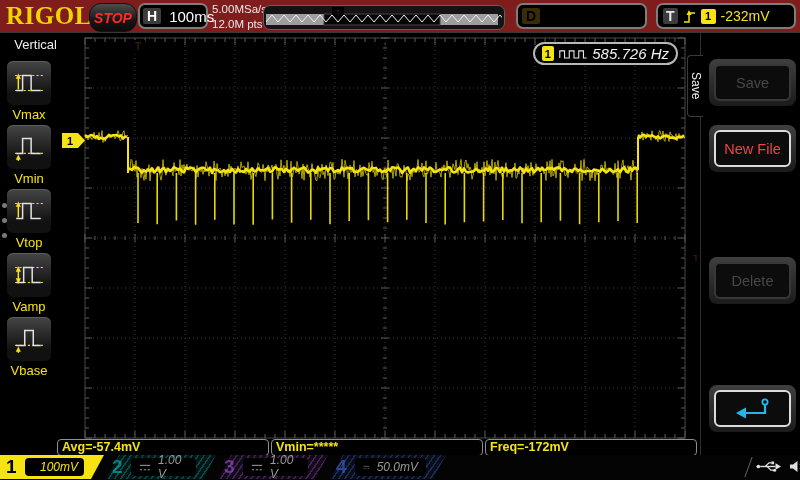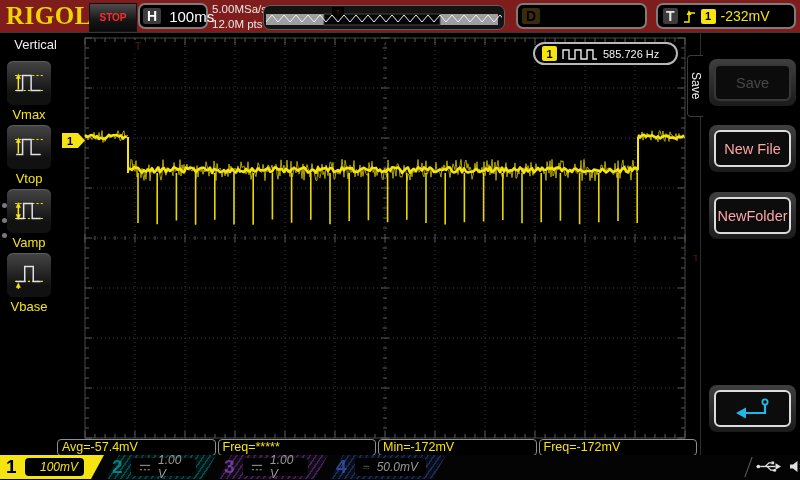--- a/index.html
+++ b/index.html
@@ -1,23 +1,23 @@
 <!DOCTYPE html>
 <html style="--ch1: #f5e312; --orange: #ff8republic000; --red: #ff2a2a; --cyan: #25b6e8;"><head>
 <meta charset="utf-8">
 <style>
   html,body{margin:0;padding:0;background:#222;}
   .scope{position:relative;width:800px;height:480px;background:#000;overflow:hidden;
          font-family:"Liberation Sans",sans-serif;-webkit-font-smoothing:antialiased;}
   
   .topbar{position:absolute;left:0;top:0;width:800px;height:33px;background:#7f1d1d;border-bottom:1px solid #383838;box-sizing:border-box;}
   .logo{position:absolute;left:6px;top:2px;font-family:"Liberation Serif",serif;font-weight:bold;font-size:25px;color:#f0d400;letter-spacing:0.5px;}
-  .stop-btn{position:absolute;left:89px;top:3px;width:46px;height:27px;border-radius:0;border:1px solid #111;
-            background:linear-gradient(#4d4d4d,#161616 60%,#0a0a0a);color:var(--red);font-weight:bold;font-size:10px;
-            display:flex;align-items:center;justify-content:center;}
+  .stop-btn{position:absolute;left:89px;top:3px;width:46px;height:27px;border-radius:12px;border:1px solid #111;
+            background:linear-gradient(#4d4d4d,#161616 60%,#0a0a0a);color:var(--red);font-weight:bold;font-size:14px;
+            display:flex;align-items:center;justify-content:center;font-style:italic;}
   .h-box{position:absolute;left:138px;top:3px;width:70px;height:26px;border:2px solid #7d7d7d;border-radius:7px;background:#000;
          display:flex;align-items:center;box-sizing:border-box;color:#fff;}
   .h-chip{font-weight:bold;font-size:14px;background:#3c3c3c;border-radius:2px;padding:0 4px;margin-left:3px;}
   .h-val{font-size:15px;margin-left:8px;}
   .srate{position:absolute;left:212px;top:2px;color:#e8e8e8;font-size:11.5px;line-height:14.5px;}
   .membar{position:absolute;left:263px;top:5px;width:240px;height:23px;border:1px solid #606060;border-radius:7px;background:#141414;}
   .d-box{position:absolute;left:516px;top:3px;width:131px;height:26px;border:2px solid #7d7d7d;border-radius:7px;background:#000;
          display:flex;align-items:center;box-sizing:border-box;}
   .d-chip{color:var(--orange);font-weight:bold;font-size:14px;background:#3a2c08;border-radius:2px;padding:0 4px;margin-left:4px;}
   .d-val{color:#fff;font-size:15px;margin-left:12px;}
@@ -40,35 +40,35 @@
   .pagedots span{width:5px;height:5px;border-radius:50%;background:#7a7a7a;}
   .wp{stroke:#e2e2e2;fill:none;stroke-width:1.4px;}
   .yd{stroke:var(--ch1);fill:none;stroke-width:1px;stroke-dasharray:2 2;}
   .ya{stroke:var(--ch1);stroke-width:1.4px;}
   .yh{fill:var(--ch1);}
   
   .display{position:absolute;left:57px;top:33px;width:640px;height:422px;background:#000;}
   .display svg.main{position:absolute;left:0;top:0;}
   .freqbox{position:absolute;left:476px;top:9px;width:145px;height:23px;border:2px solid #b8b8b8;border-radius:12px;background:#000;
            display:flex;align-items:center;gap:5px;padding:0 7px;box-sizing:border-box;}
-  .freqval{color:#f2f2f2;font-size:11px;white-space:nowrap;}
-  .measurebar{position:absolute;left:0;top:406px;width:640px;height:17px;display:flex;gap:2px;}
+  .freqval{color:#f2f2f2;font-size:15px;white-space:nowrap;font-style:italic;}
+  .measurebar{position:absolute;left:0;top:406px;width:640px;height:17px;display:flex;gap:2px;font-weight:bold;}
   .mbox{flex:1;border:1px solid #8f8f8f;border-radius:4px;background:rgba(0,0,0,.88);color:var(--ch1);
         font-size:12.5px;line-height:14px;padding:0 4px;white-space:nowrap;overflow:hidden;box-sizing:border-box;}
   .svgtext{font-family:"Liberation Sans",sans-serif;font-weight:bold;}
   
   .rightbar{position:absolute;left:700px;top:33px;width:100px;height:422px;background:#000;border-left:1px solid #2e2e2e;box-sizing:border-box;}
   .save-tab{position:absolute;left:-14px;top:22px;width:15px;height:60px;color:#f0f0f0;font-size:12px;
             writing-mode:vertical-rl;display:flex;align-items:center;justify-content:center;
             border:1px solid #3a3a3a;border-right:none;border-radius:4px 0 0 4px;background:#000;}
   .rslot{position:absolute;left:8px;width:87px;height:47px;border-radius:8px;background:linear-gradient(#3f3f3f,#1b1b1b);
          padding:5px;box-sizing:border-box;}
   .rslot[data-rslot="0"]{top:26px}.rslot[data-rslot="1"]{top:92px}.rslot[data-rslot="2"]{top:159px}
   .rslot[data-rslot="3"]{top:224px}.rslot-back{top:352px}
-  .rbtn{width:100%;height:100%;background:#0c0c0c;border:2px solid #dcdcdc;border-radius:6px;color:#fca5a5;font-size:14.5px;
+  .rbtn{width:100%;height:100%;background:#0c0c0c;border:2px solid #dcdcdc;border-radius:6px;color:#ef4444;font-size:14.5px;
         display:flex;align-items:center;justify-content:center;box-sizing:border-box;white-space:nowrap;}
   .rslot.disabled .rbtn{border-color:#383838;color:#484848;}
   
   .chbar{position:absolute;left:0;top:455px;width:800px;height:25px;background:#040404;}
   .ch{position:absolute;top:0;height:24px;}
   .ch[data-chindex="0"]{left:0;width:104px}.ch[data-chindex="1"]{left:106px;width:110px}
   .ch[data-chindex="2"]{left:218px;width:110px}.ch[data-chindex="3"]{left:330px;width:116px}
   .chshape{position:absolute;inset:0;clip-path:polygon(13px 0,100% 0,calc(100% - 13px) 100%,0 100%);}
   .ch.active .chshape{clip-path:polygon(0 0,100% 0,calc(100% - 13px) 100%,0 100%);}
   .chnum{position:absolute;left:6px;top:1px;font-size:19px;font-weight:bold;z-index:2;}
@@ -124,20 +124,31 @@
       <div class="lbtn">
         <svg width="32" height="28" viewBox="0 0 30 26">
           <path class="yd" d="M2,6 H28"></path>
             <path class="yd" d="M2,20 H28"></path>
           <path class="wp" d="M3,20 H9 V6 H17 V20 H26"></path>
           <line class="ya" x1="5" y1="19" x2="5" y2="8"></line>
             <polygon class="yh" points="5,4 2.6,9 7.4,9"></polygon>
         </svg>
       </div>
       <div class="llabel">Vmax</div>
+    </div>
+    <div class="lslot">
+      <div class="lbtn">
+        <svg width="32" height="28" viewBox="0 0 30 26">
+          <path class="yd" d="M2,19 H28"></path>
+          <path class="wp" d="M3,19 H9 V5 H17 V19 H26"></path>
+          <line class="ya" x1="5" y1="26" x2="5" y2="24"></line>
+            <polygon class="yh" points="5,20 2.6,25 7.4,25"></polygon>
+        </svg>
+      </div>
+      <div class="llabel">Vmin</div>
     </div>
     <div class="lslot">
       <div class="lbtn">
         <svg width="32" height="28" viewBox="0 0 30 26">
           <path class="yd" d="M2,6 H28"></path>
           <path class="wp" d="M3,20 H9 V6 H17 V20 H26"></path>
           <line class="ya" x1="5" y1="19" x2="5" y2="8"></line>
             <polygon class="yh" points="5,4 2.6,9 7.4,9"></polygon>
         </svg>
       </div>
@@ -214,36 +225,35 @@
     <div class="freqbox">
       <span class="badge">1</span>
       <svg width="36" height="12" viewBox="0 0 36 12">
         <path d="M1,11 V2 H7 V11 H13 V2 H19 V11 H25 V2 H31 V11 H35" fill="none" stroke="#e8e8e8" stroke-width="1.4"></path>
       </svg>
       <span class="freqval">585.726 Hz</span>
     </div>
 
     <div class="measurebar">
       <div class="mbox">Avg=-57.4mV</div>
-      <div class="mbox">Freq=*****</div>
-      <div class="mbox">Min=-172mV</div>
+      <div class="mbox">Vmin=*****</div>
       <div class="mbox">Freq=-172mV</div>
     </div>
   </main>
 
   <aside class="rightbar">
     <div class="save-tab">Save</div>
     <div class="rslot disabled" data-rslot="0">
       <div class="rbtn">Save</div>
     </div>
     <div class="rslot" data-rslot="1">
       <div class="rbtn">New File</div>
     </div>
-    <div class="rslot" data-rslot="2">
-      <div class="rbtn">NewFolder</div>
+    <div class="rslot disabled" data-rslot="3">
+      <div class="rbtn">Delete</div>
     </div>
     <div class="rslot rslot-back">
       <div class="rbtn">
         <svg width="42" height="26" viewBox="0 0 42 26">
           <circle cx="33" cy="6" r="2.6" fill="none" stroke="var(--cyan)" stroke-width="1.8"></circle>
           <path d="M33,8.5 V17 H13" fill="none" stroke="var(--cyan)" stroke-width="2.2"></path>
           <polygon points="14,11.5 14,22.5 4,17" fill="var(--cyan)"></polygon>
         </svg>
       </div>
     </div>

